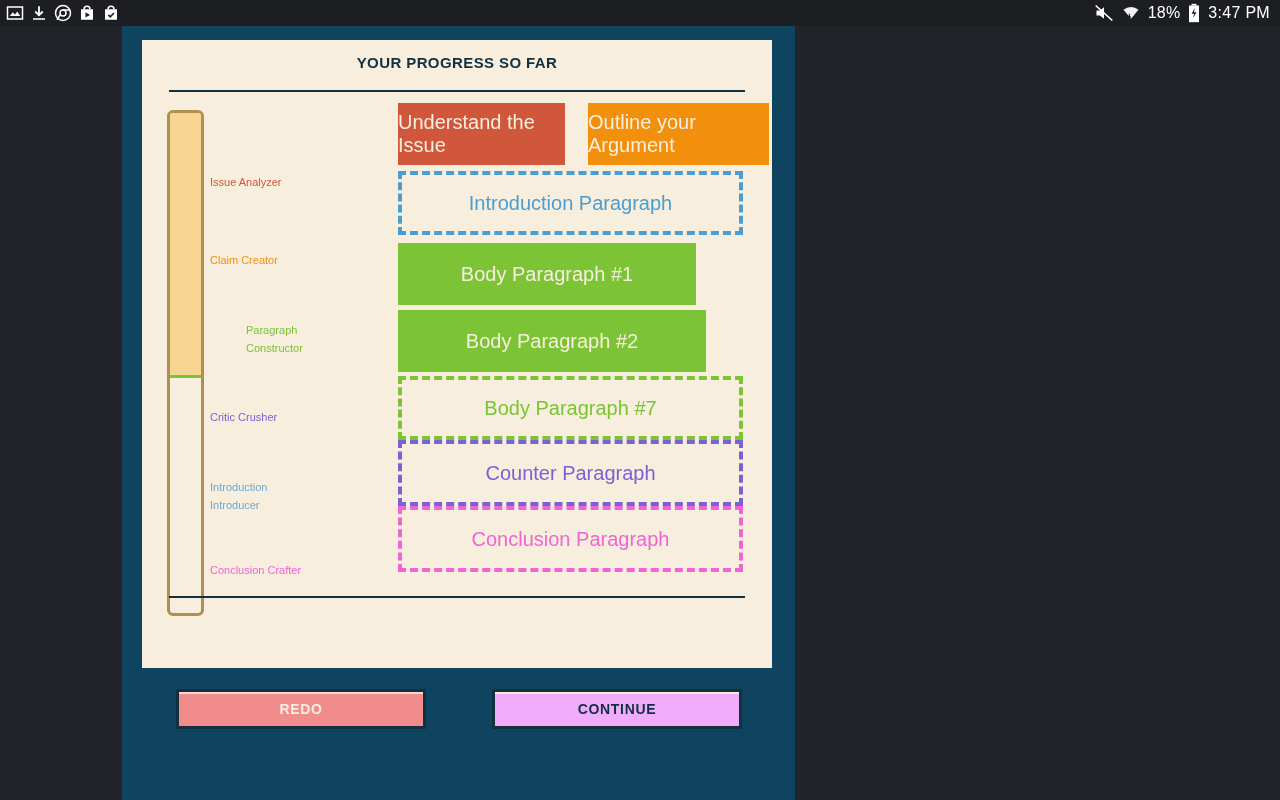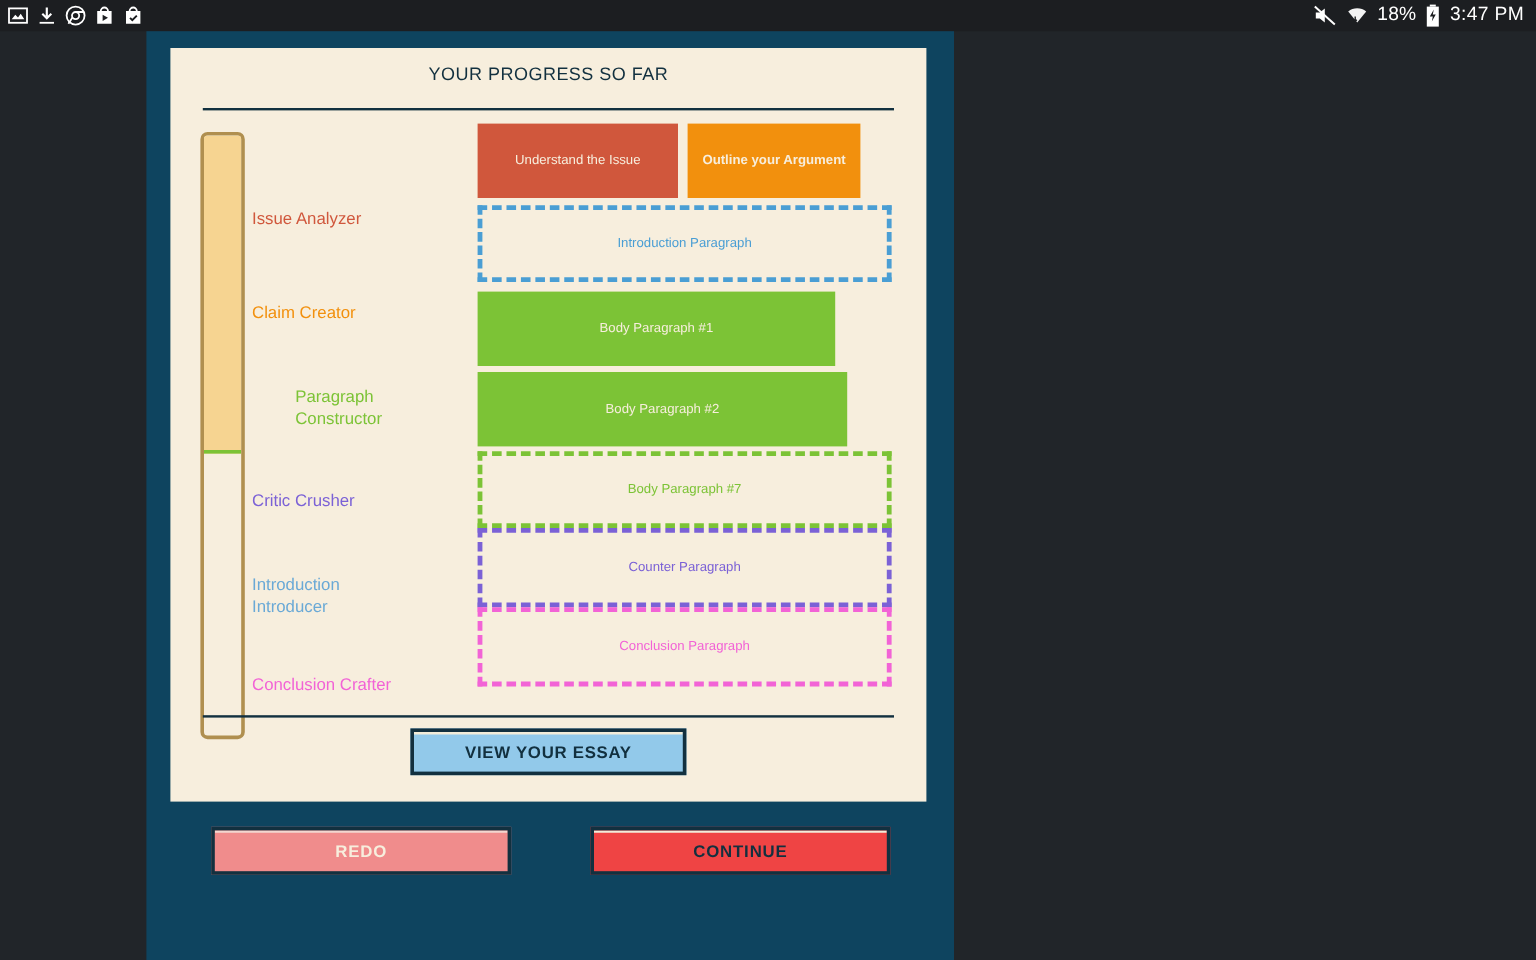--- a/index.html
+++ b/index.html
@@ -33,21 +33,21 @@
 
   
   .card {
     position: absolute; top: 40px; left: 142px;
     width: 630px; height: 628px;
     background: #f7eedd;
   }
   .card-title {
     position: absolute; top: 14px; left: 0; width: 630px;
     text-align: center;
-    font-size: 15px; font-weight: normal;
+    font-size: 15px; font-weight: bold;
     letter-spacing: .4px;
     color: #12303f;
   }
   .rule {
     position: absolute; left: 27px; width: 576px; height: 2px;
     background: #12303f;
   }
   .rule-top { top: 50px; }
   .rule-bottom { top: 556px; }
 
@@ -62,30 +62,30 @@
   }
   .vbar-fill {
     position: absolute; left: 0; top: 0; width: 100%;
     background: #f6d491;
     border-bottom: 3px solid #7cc336;
   }
 
   
   .stage-label {
     position: absolute; left: 68px;
-    font-size: 14px; line-height: 18px;
+    font-size: 11px; line-height: 18px;
     white-space: pre-line;
   }
 
   
   .blocks { position: absolute; left: 256px; top: 0; width: 345px; }
   .blk {
     position: absolute;
     display: flex; align-items: center; justify-content: center;
-    font-size: 11px;
+    font-size: 20px;
   }
   .blk.solid { color: #f7eedd; }
   .blk.dashed { background: transparent; }
 
   
   .view-btn {
     position: absolute; left: 200px; top: 567px;
     width: 230px; height: 39px;
     background: #92c9ea;
     border: 3px solid #12303f;
@@ -102,21 +102,21 @@
     display: flex; align-items: center; justify-content: center;
     font-size: 14px; font-weight: bold; letter-spacing: .7px;
   }
   .btn-redo {
     left: 176px; top: 689px; width: 250px;
     background: #f08c8c; color: #f7eedd;
     box-shadow: inset 0 2px 0 0 #f2d6cf;
   }
   .btn-continue {
     left: 492px; top: 689px; width: 250px;
-    background: #ef4444; color: #12303f;
+    background: #f0abfc; color: #12303f;
     box-shadow: inset 0 2px 0 0 #f2ecd9;
   }
 </style>
 </head>
 <body>
 
 <div class="statusbar">
   <div class="status-left">
     <span class="sicon">
       <svg width="18" height="18" viewBox="0 0 24 24">
@@ -194,28 +194,27 @@
     <div class="stage-label" style="top: 281px; color: rgb(124, 195, 54); margin-left: 36px;">Paragraph
 Constructor</div>
     <div class="stage-label" style="top: 368px; color: rgb(123, 97, 214);">Critic Crusher</div>
     <div class="stage-label" style="top: 438px; color: rgb(106, 169, 214);">Introduction
 Introducer</div>
     <div class="stage-label" style="top: 521px; color: rgb(242, 99, 214);">Conclusion Crafter</div>
   </div>
 
   <div class="blocks">
     <div class="blk solid" style="left: 0px; top: 63px; width: 167px; height: 62px; background: rgb(208, 87, 60);">Understand the Issue</div>
-    <div class="blk solid" style="left: 175px; top: 63px; width: 144px; height: 62px; background: rgb(242, 144, 13); font-weight: bold;">Outline your Argument</div>
+    <div class="blk solid" style="left: 190px; top: 63px; width: 181px; height: 62px; background: rgb(242, 144, 13);">Outline your Argument</div>
     <div class="blk dashed" style="left: 0px; top: 131px; width: 345px; height: 64px; color: rgb(74, 158, 212); border: 4px dashed rgb(74, 158, 212);">Introduction Paragraph</div>
     <div class="blk solid" style="left: 0px; top: 203px; width: 298px; height: 62px; background: rgb(124, 195, 54);">Body Paragraph #1</div>
     <div class="blk solid" style="left: 0px; top: 270px; width: 308px; height: 62px; background: rgb(124, 195, 54);">Body Paragraph #2</div>
     <div class="blk dashed" style="left: 0px; top: 336px; width: 345px; height: 64px; color: rgb(124, 195, 54); border: 4px dashed rgb(124, 195, 54);">Body Paragraph #7</div>
     <div class="blk dashed" style="left: 0px; top: 400px; width: 345px; height: 66px; color: rgb(123, 97, 214); border: 4px dashed rgb(123, 97, 214);">Counter Paragraph</div>
     <div class="blk dashed" style="left: 0px; top: 466px; width: 345px; height: 66px; color: rgb(242, 99, 214); border: 4px dashed rgb(242, 99, 214);">Conclusion Paragraph</div>
   </div>
 
   <div class="rule rule-bottom"></div>
 
-  <div class="view-btn">VIEW YOUR ESSAY</div>
 </div>
 
 <div class="btm-btn btn-redo">REDO</div>
 <div class="btm-btn btn-continue">CONTINUE</div>
 
 </body></html>

